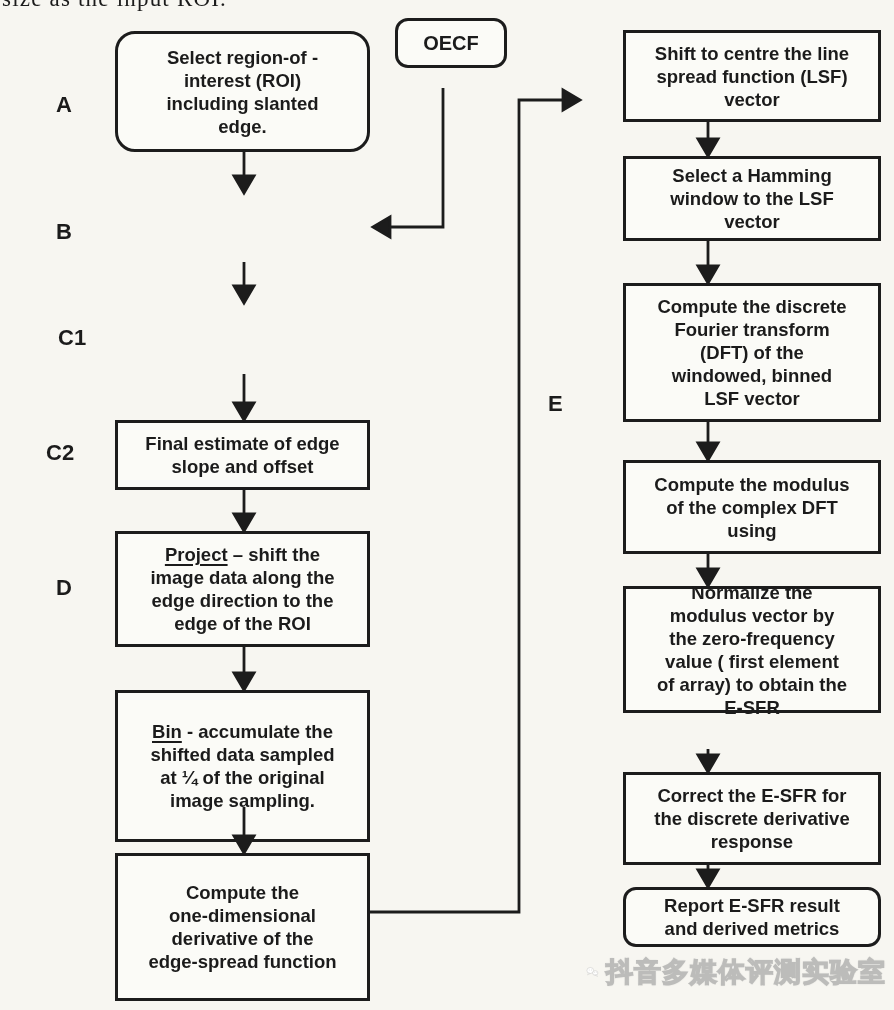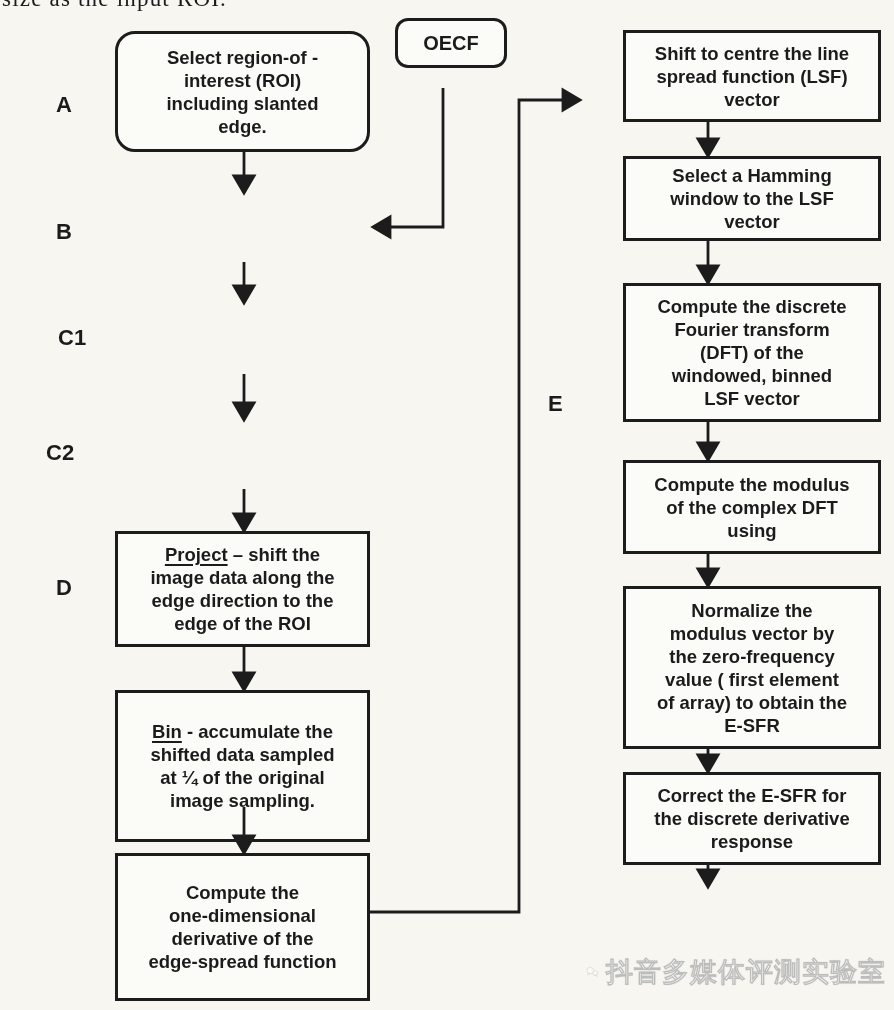--- a/index.html
+++ b/index.html
@@ -37,21 +37,21 @@
   .right-col{left:612px;width:258px;margin-left:11px;}
   .rounded{border-radius:20px;}
   .rounded-sm{border-radius:13px;}
   .u{text-decoration:underline;text-decoration-thickness:2px;text-underline-offset:3px;}
   #connectors{position:absolute;left:0;top:0;pointer-events:none;}
   .watermark{
     position:absolute;left:586px;top:948px;width:300px;height:48px;
     display:flex;align-items:center;gap:6px;
   }
   .watermark-text{
-    font-size:27px;font-weight:normal;
+    font-size:27px;font-weight:bold;
     color:#fdfdfc;
     -webkit-text-stroke:1.3px #bcbcba;
     text-shadow:0 0 2px #c6c6c3;
     white-space:nowrap;
     letter-spacing:1px;
   }
 </style>
 </head>
 <body>
 
@@ -69,20 +69,24 @@
   <div class="box rounded-sm" style="left:395px;top:18px;width:112px;height:50px;font-size:20px">
     <div class="box-text">OECF</div>
   </div>
 
   <div class="box left-col rounded" style="top:31px;height:121px">
     <div class="box-text">Select region-of -
 interest (ROI)
 including slanted
 edge.</div>
   </div>
+  <div class="box left-col" style="top:420px;height:70px">
+    <div class="box-text">Final estimate of edge
+slope and offset</div>
+  </div>
   <div class="box left-col" style="top:531px;height:116px">
     <div class="box-text"><span class="u">Project</span><span> – shift the
 image data along the
 edge direction to the
 edge of the ROI</span></div>
   </div>
   <div class="box left-col" style="top:690px;height:152px">
     <div class="box-text"><span class="u">Bin</span><span> - accumulate the
 shifted data sampled
 at ¼ of the original
@@ -110,32 +114,36 @@
 Fourier transform
 (DFT) of the
 windowed, binned
 LSF vector</div>
   </div>
   <div class="box right-col" style="top:460px;height:94px">
     <div class="box-text">Compute the modulus
 of the complex DFT
 using</div>
   </div>
-  <div class="box right-col" style="top:586px;height:163px">
+  <div class="box right-col" style="top:586px;height:127px">
     <div class="box-text">Normalize the
 modulus vector by
 the zero-frequency
 value ( first element
 of array) to obtain the
 E-SFR</div>
   </div>
   <div class="box right-col" style="top:772px;height:93px">
     <div class="box-text">Correct the E-SFR for
 the discrete derivative
 response</div>
+  </div>
+  <div class="box right-col rounded-sm" style="top:887px;height:60px">
+    <div class="box-text">Report E-SFR result
+and derived metrics</div>
   </div>
 
   <svg id="connectors" width="894" height="1010" viewBox="0 0 894 1010">
     <g stroke="#1c1c1c" stroke-width="2.8" fill="#1c1c1c">
 
       <g>
           <line x1="244" y1="152" x2="244" y2="179"></line>
           <polygon points="234,176 254,176 244,193"></polygon>
         </g>
       <g>

